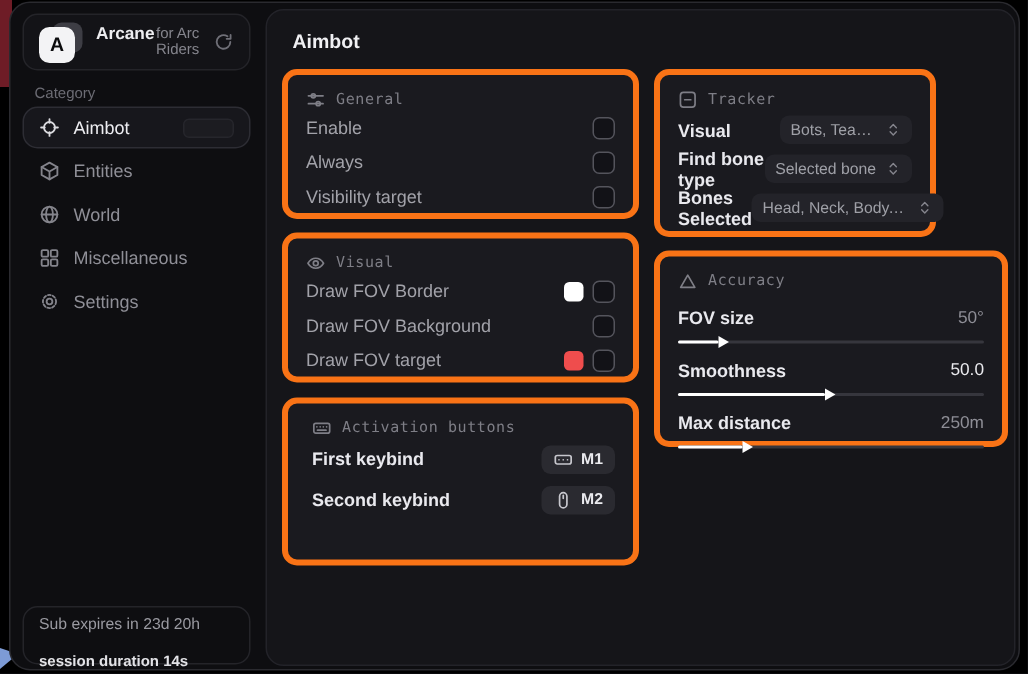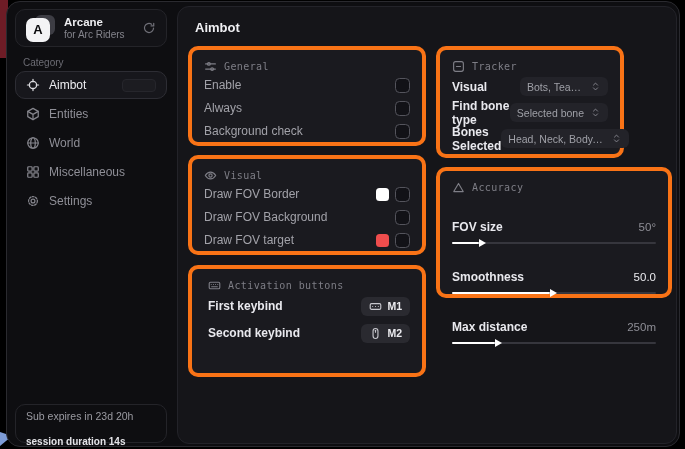--- a/index.html
+++ b/index.html
@@ -22,21 +22,21 @@
 
   
   .logo-card { position:absolute; left:8px; top:7px; width:152px; height:38px;
     border:1px solid #242429; border-radius:10px; background:#131317;
     display:flex; align-items:center; padding:0 10px; gap:9px; }
   .mark { position:relative; width:29px; height:27px; flex:0 0 auto; }
   .mark-back { position:absolute; right:0; top:0; width:20px; height:20px; border-radius:6px; background:#3d3d44; }
   .mark-front { position:absolute; left:0; bottom:0; width:24px; height:24px; border-radius:7px;
     background:#f3f3f5; color:#0b0b0d; font-weight:700; font-size:13px;
     display:flex; align-items:center; justify-content:center; }
-  .brand-text { display:flex; flex-direction:column; gap:1px; min-width:0;justify-content:center; }
+  .brand-text { display:flex; flex-direction:row; gap:1px; min-width:0;justify-content:center; }
   .brand-name { font-size:11.5px; font-weight:700; color:#ededf0; }
   .brand-sub  { font-size:10px; color:#85858d; }
   .logo-action { margin-left:auto; color:#6f6f77; }
 
   .category { position:absolute; left:16px; top:55px; font-size:10px; color:#6c6c74; }
 
   .nav { position:absolute; left:8px; top:69px; width:152px; display:flex; flex-direction:column; gap:1px; }
   .nav-item { height:28px; display:flex; align-items:center; gap:9px; padding:0 10px;
     border-radius:10px; color:#8f8f97; font-size:12px; border:1px solid transparent; cursor:default; }
   .nav-item.active { background:#17171c; border-color:#2d2d34; color:#ececf0; }
@@ -80,21 +80,21 @@
     height:19px; padding:0 8px; font-size:10.5px; font-weight:700; color:#ebebef; cursor:pointer; }
   .kbd-btn svg { width:13px; height:13px; color:#c7c7cd; }
 
   .sel-row { height:25px; }
   .select-btn { display:flex; align-items:center; justify-content:space-between; gap:6px;
     background:#232329; border-radius:6px; height:19px; padding:0 7px;
     font-size:10.5px; color:#9fa0a7; cursor:pointer; }
   .select-btn svg { width:11px; height:11px; color:#84848c; flex:0 0 auto; }
   .sel-text { overflow:hidden; white-space:nowrap; text-overflow:ellipsis; }
 
-  .acc-row { display:flex; align-items:center; justify-content:space-between; margin-top:25px; height:15px; }
+  .acc-row { display:flex; align-items:center; justify-content:space-between; margin-top:10px; height:15px; }
   .acc-row:first-of-type { margin-top:7px; }
   .row-value { font-size:11.5px; color:#8e8e96; }
   .row-value.bright { color:#eaeaee; }
   .slider { position:relative; height:2px; background:#36363d; border-radius:1px; margin-top:8px; cursor:pointer; }
   .slider-fill { position:absolute; left:0; top:0; height:2px; background:#fff; border-radius:1px; }
   .slider-fill::after { content:""; position:absolute; right:-7px; top:-3.5px;
     border-left:7px solid #fff; border-top:4.5px solid transparent; border-bottom:4.5px solid transparent; }
 </style>
 </head>
 <body>
@@ -200,21 +200,21 @@
       </div>
       <div class="row">
         <span class="row-label">Enable</span>
         <span class="checkbox"></span>
       </div>
       <div class="row">
         <span class="row-label">Always</span>
         <span class="checkbox"></span>
       </div>
       <div class="row">
-        <span class="row-label">Background check</span>
+        <span class="row-label">Visibility target</span>
         <span class="checkbox"></span>
       </div>
     </div>
 
     <div class="card" id="card-visual">
       <div class="card-head">
         <span>
             <svg viewBox="0 0 16 16">
               <path d="M1.6 8S4.1 3.9 8 3.9 14.4 8 14.4 8 11.9 12.1 8 12.1 1.6 8 1.6 8z"></path>
               <circle cx="8" cy="8" r="2"></circle>

